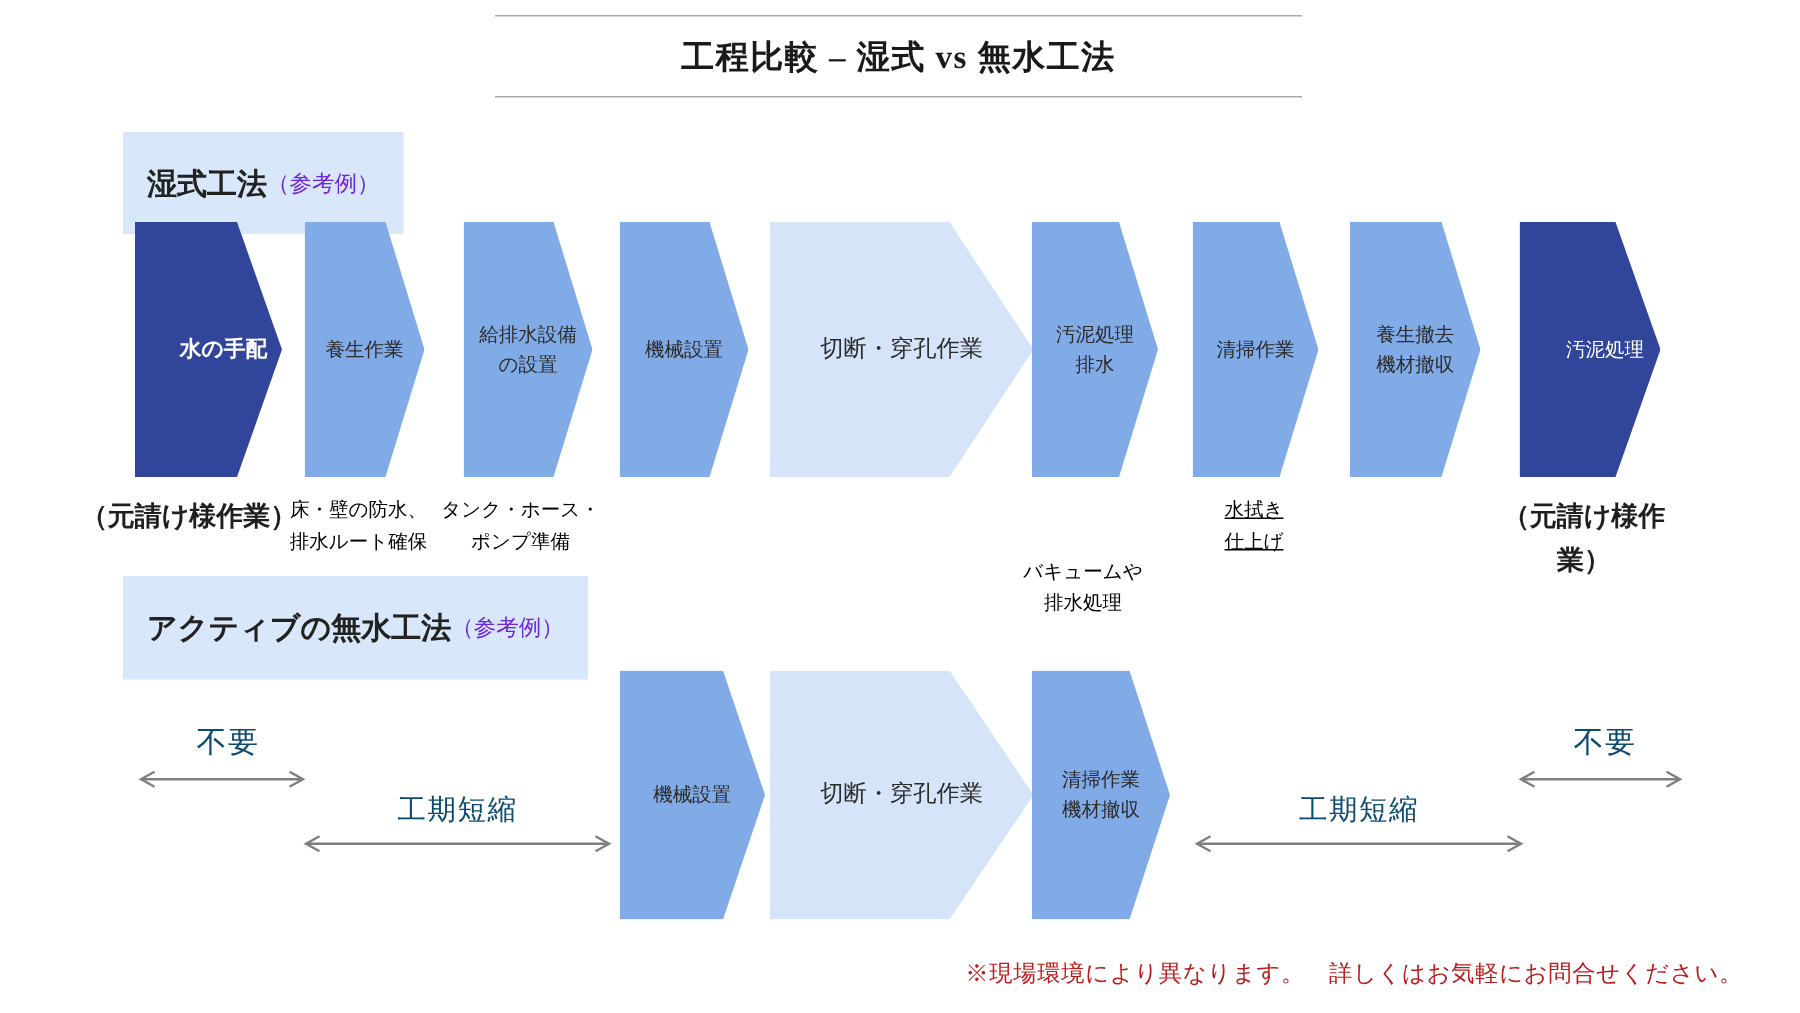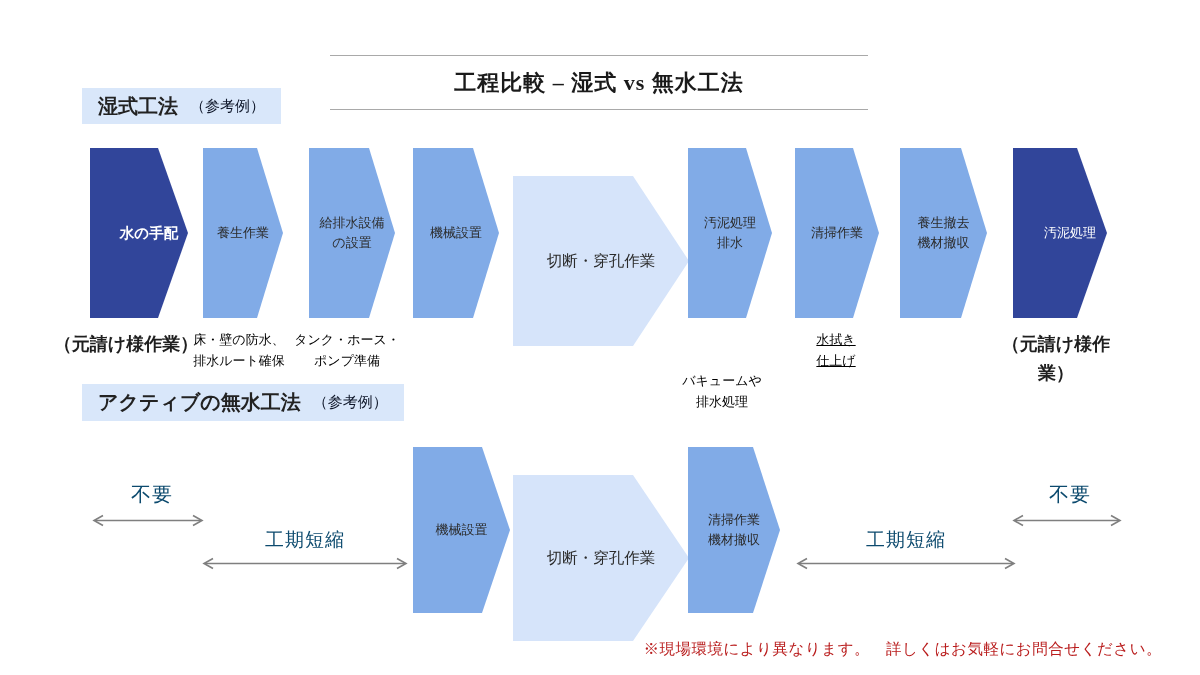--- a/index.html
+++ b/index.html
@@ -7,41 +7,41 @@
     width:1200px;height:675px;position:relative;overflow:hidden;
     background:#ffffff;
     font-family:"Liberation Serif","DejaVu Serif",serif;
     color:#222;
   }
   
   .title-wrap{
     position:absolute;left:330px;top:10px;width:538px;height:53px;
     border-top:1px solid var(--line-gray,#a9a9a9);
     border-bottom:1px solid var(--line-gray,#a9a9a9);
-    display:flex;align-items:center;justify-content:center;margin-top:45px;
+    display:flex;align-items:center;justify-content:center;
   }
   .title-text{font-size:22px;font-weight:bold;letter-spacing:1px;color:#1a1a1a;}
   
   .section-label{
-    position:absolute;height:36px;padding:0 16px;
+    position:absolute;height:36px;padding:16px 16px;
     background:var(--label-bg,#d9e7fa);
     display:inline-flex;align-items:center;
   }
   .section-label .big{font-size:20px;font-weight:bold;color:#222;}
-  .section-label .small{font-size:15px;font-weight:normal;color:#0f172a;margin-left:12px;}
+  .section-label .small{font-size:15px;font-weight:normal;color:#6d28d9;margin-left:0;}
   
   .flow-row{position:absolute;left:0;width:1200px;}
   .arrow{
     position:absolute;top:0;height:100%;
     display:flex;align-items:center;justify-content:center;
     clip-path:polygon(0 0, calc(100% - var(--tip)) 0, 100% 50%, calc(100% - var(--tip)) 100%, 0 100%);
     background:var(--medium-blue,#81abe7);
   }
   .arrow.dark{background:var(--dark-blue,#31459a);}
-  .arrow.light{background:var(--light-blue,#d6e4fa);margin-top:28px;}
+  .arrow.light{background:var(--light-blue,#d6e4fa);}
   .arrow-label{
     white-space:pre-line;text-align:center;
     font-size:13px;line-height:1.55;color:#2b2b2b;
   }
   .arrow.dark .arrow-label{color:#ffffff;margin-left:20px;}
   .arrow.light .arrow-label{font-size:15.5px;}
   .arrow-label.bold{font-weight:bold;font-size:14.5px;}
   
   .step-note{
     position:absolute;transform:translateX(-50%);

